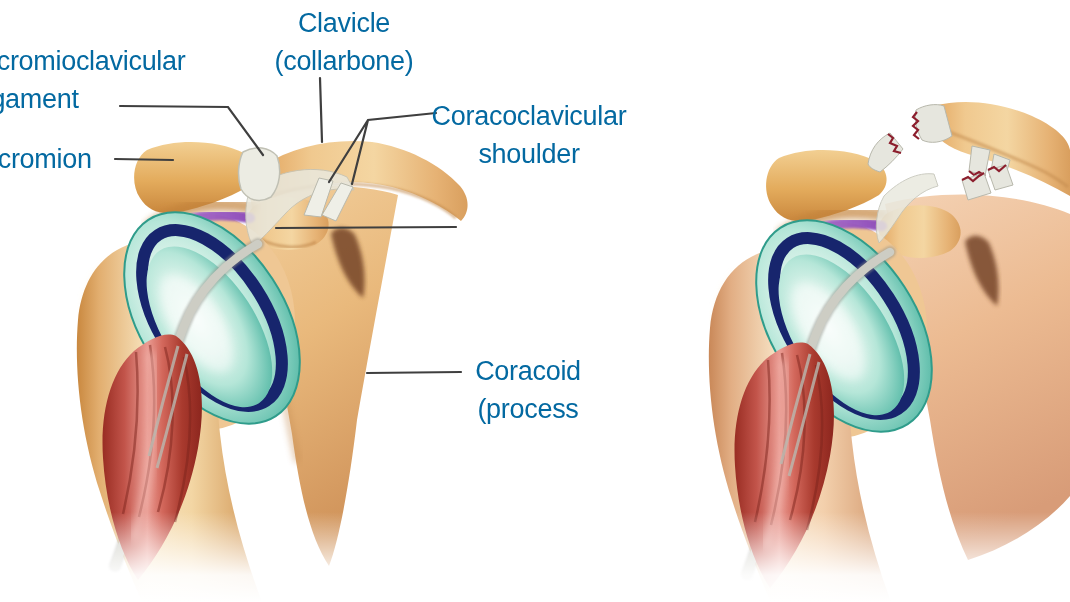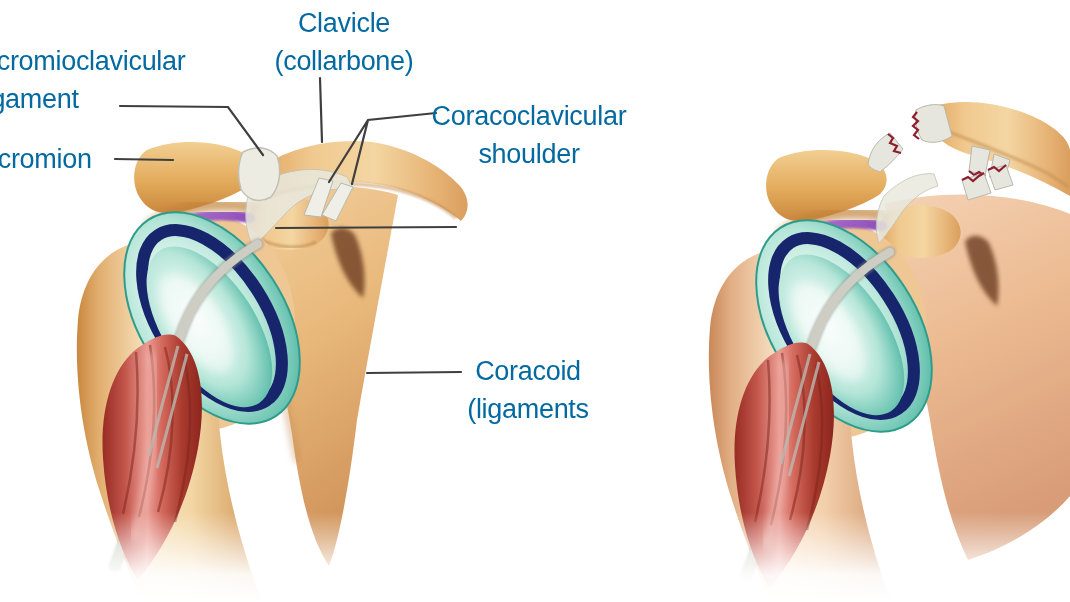--- a/index.html
+++ b/index.html
@@ -207,16 +207,16 @@
 </div>
 
 <div class="label center" style="left:404px;top:97px;width:250px">
   <div>Coracoclavicular</div>
   <div>shoulder</div>
 </div>
 
 
 <div class="label center" style="left:408px;top:352px;width:240px">
   <div>Coracoid</div>
-  <div>(ligaments</div>
+  <div>(process</div>
 </div>
 
 </div>
 
 </body></html>

